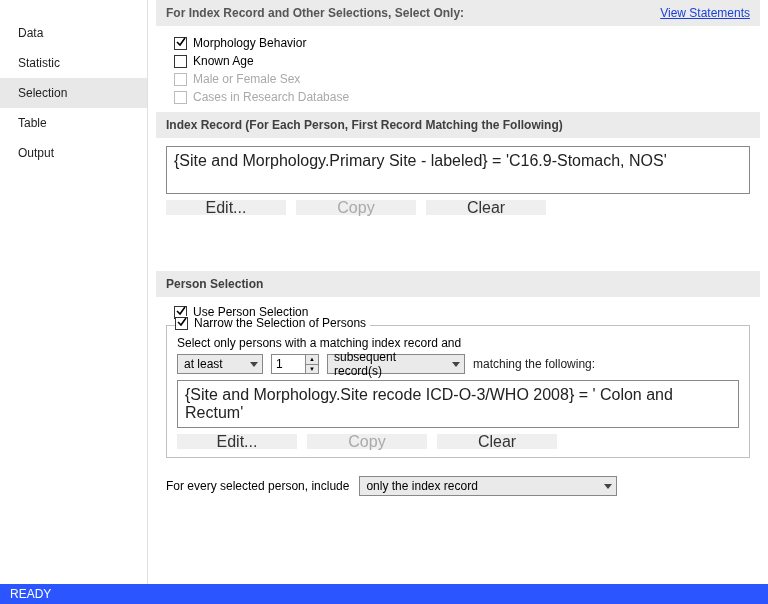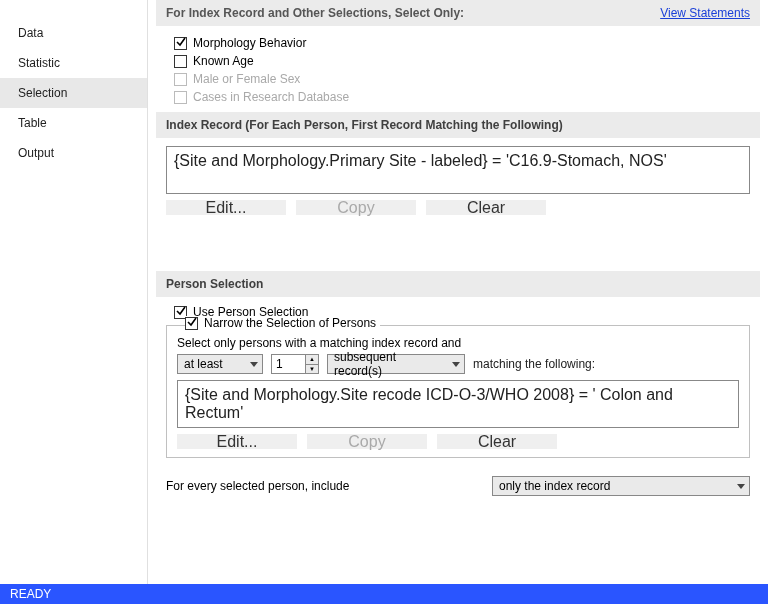--- a/index.html
+++ b/index.html
@@ -130,21 +130,21 @@
     margin: 4px 10px 6px 10px;
     padding: 0 0 6px 0;
     position: relative;
   }
   .fieldset .legend-row {
     display: flex;
     align-items: center;
     gap: 6px;
     position: relative;
     top: -10px;
-    left: 18px;
+    left: 8px;
     background: #fff;
     width: max-content;
     padding: 0 4px 0 0;
   }
   .fieldset-inner {
     padding: 0 10px;
     margin-top: -4px;
   }
   .criteria-row {
     display: flex;
@@ -202,21 +202,20 @@
   .expr-box.inner {
     margin: 0 0 6px 0;
   }
   .btn-row.inner { margin: 0 0 2px 0; }
   .include-row {
     display:flex;
     align-items:center;
     gap: 10px;
     padding: 12px 10px 0 10px;
     font-size: 12px;
-    justify-content: space-between;
   }
   .include-row .select { flex:0 0 258px; }
   .statusbar {
     height: 20px;
     background: #2a55ff;
     color: #fff;
     display: flex;
     align-items: center;
     padding: 0 10px;
     font-size: 12px;

